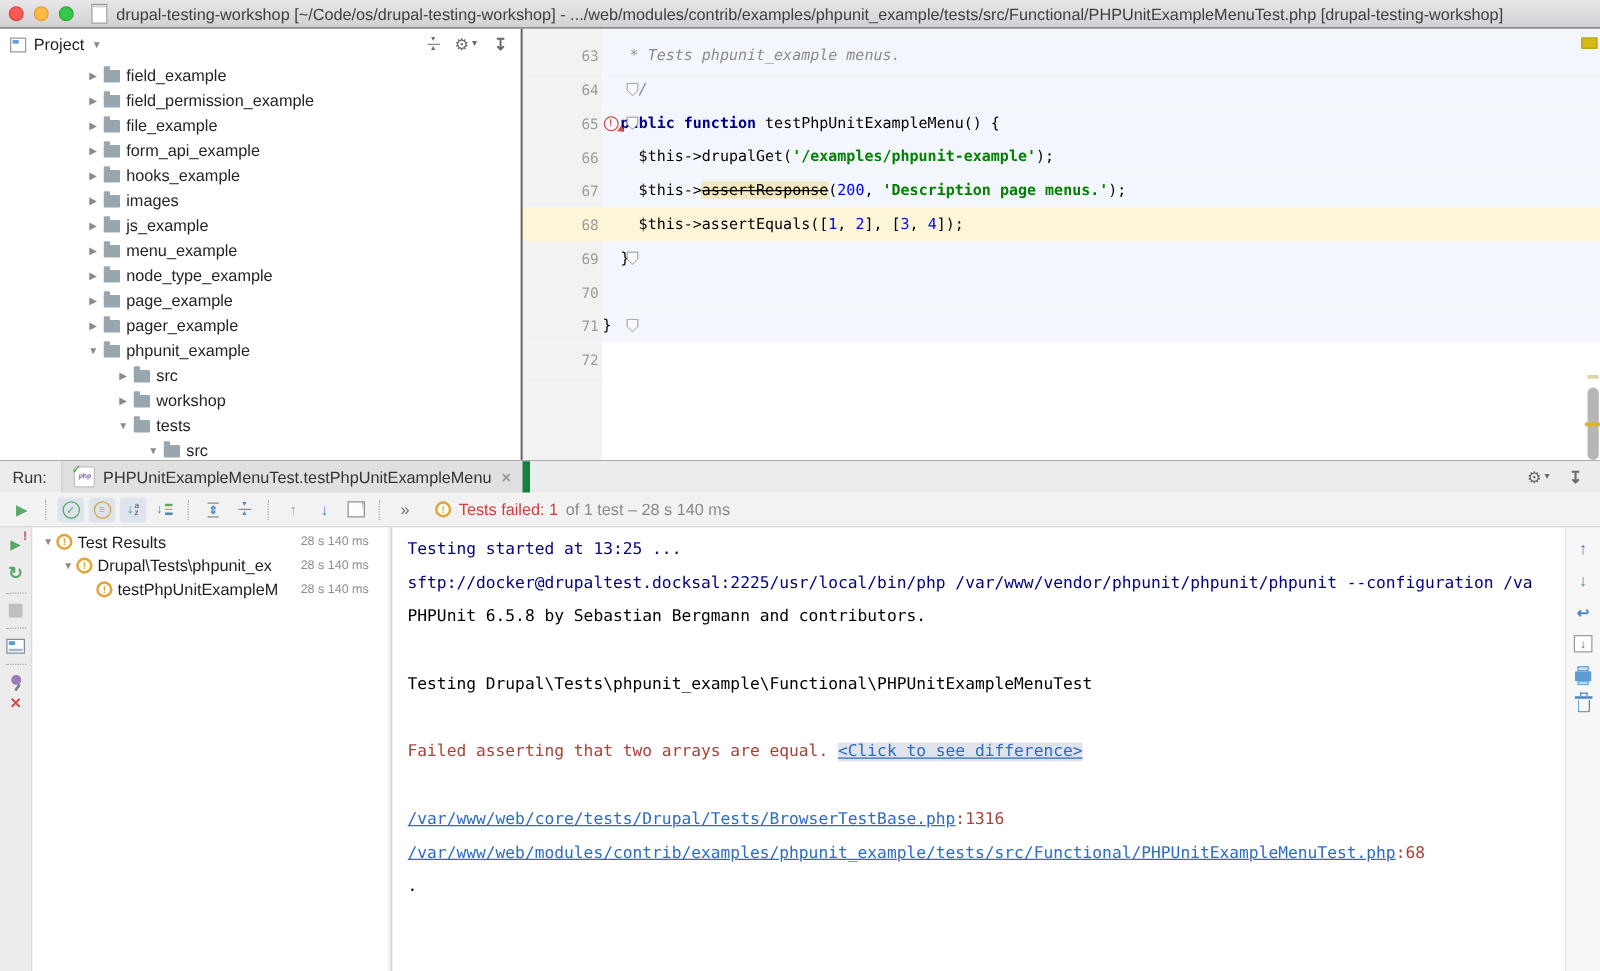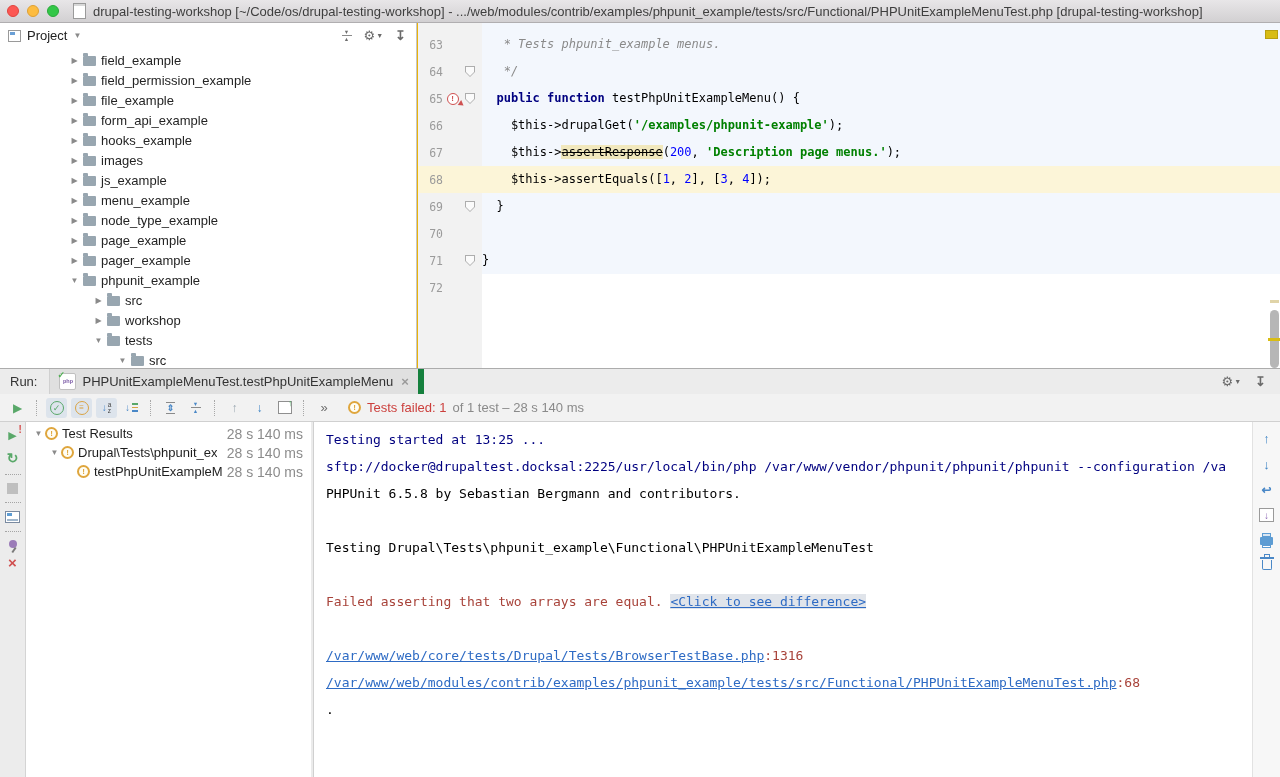--- a/index.html
+++ b/index.html
@@ -1,17 +1,17 @@
 <!DOCTYPE html>
 <html><head>
 <meta charset="utf-8">
 <style>
   html,body{margin:0;padding:0;width:1280px;height:777px;overflow:hidden;background:#fff;
     font-family:"Liberation Sans",sans-serif;-webkit-font-smoothing:antialiased;}
-  .window{position:relative;width:1280px;height:777px;background:#eab308;}
+  .window{position:relative;width:1280px;height:777px;background:#000000;}
 
   
   .titlebar{position:absolute;left:0;top:0;right:0;height:22px;
     background:linear-gradient(#e8e6e8,#d2d0d2);border-bottom:1px solid #b0aeb0;
     display:flex;align-items:center;}
   .lights{display:flex;gap:8px;padding:0 10px 0 7px;flex:none;}
   .light{width:12px;height:12px;border-radius:50%;box-sizing:border-box;}
   .l-red{background:#fc5753;border:1px solid #e0443e;}
   .l-yellow{background:#fdbc40;border:1px solid #dfa033;}
   .l-green{background:#33c748;border:1px solid #2aa93a;}
@@ -37,21 +37,21 @@
   .folder::before{content:"";position:absolute;top:-3px;left:0;width:5px;height:3px;
     background:#98a6b0;border-radius:1px 1px 0 0;}
 
   
   .editor{position:absolute;left:418px;top:0;right:0;height:100%;background:#fff;overflow:hidden;}
   #editor-lines{display:flex;flex-direction:column;height:100%;}
   .ed-row{height:27px;flex:none;display:flex;}
   .ed-pad{height:8px;}
   .ed-fill{flex:1;height:auto;}
   .gutter{width:64px;flex:none;background:#f2f2f2;display:flex;align-items:center;box-sizing:border-box;}
-  .lnum{width:25px;text-align:right;font:11.5px "DejaVu Sans Mono",monospace;color:#9b9b9b;flex:none;}
+  .lnum{width:25px;text-align:right;font:11.5px "DejaVu Sans Mono",monospace;color:#9b9b9b;flex:none;margin-left:36px;}
   .gslot{width:19px;flex:none;display:flex;justify-content:center;align-items:center;}
   .fslot{width:16px;flex:none;display:flex;justify-content:center;align-items:center;}
   .code{flex:1;font:12px/27px "DejaVu Sans Mono",monospace;white-space:pre;color:#000;overflow:hidden;}
   .bg-doc .code{background:#f3f7fd;}
   .bg-plain .code{background:#ffffff;}
   .bg-current .code,.bg-current .gutter{background:#fcf5d8;}
   .t-cmt{color:#8a8a8a;font-style:italic;}
   .t-kw{color:#000080;font-weight:bold;}
   .t-str{color:#008000;font-weight:bold;}
   .t-num{color:#0000ff;}
@@ -93,21 +93,21 @@
   .status{display:flex;align-items:center;gap:6px;margin-left:10px;font-size:13px;white-space:nowrap;}
   .st-failed{color:#cc3f3c;}
   .st-detail{color:#8a8a8a;}
   .run-body{position:absolute;top:53px;left:0;right:0;bottom:0;display:flex;}
   .left-rail{width:26px;flex:none;background:#ececec;border-right:1px solid #d4d4d4;
     display:flex;flex-direction:column;align-items:center;padding-top:7px;gap:8px;box-sizing:border-box;}
   .rsep{width:16px;border-top:1px dotted #a5a5a5;margin:0;}
   .test-tree{width:285px;flex:none;padding-top:2px;box-sizing:border-box;overflow:hidden;background:#fff;}
   .tt-row{height:19px;display:flex;align-items:center;font-size:13px;color:#1e1e1e;overflow:hidden;}
   .tt-label{white-space:nowrap;overflow:hidden;margin-left:4px;}
-  .tt-time{margin-left:auto;padding-right:8px;font-size:14px;color:#8c8c8c;flex:none;}
+  .tt-time{margin-left:auto;padding-right:16px;font-size:10px;color:#8c8c8c;flex:none;}
   .tt-splitter{width:2px;flex:none;background:#ebebeb;border-right:1px solid #d0d0d0;}
   .warn{width:13px;height:13px;border-radius:50%;border:2px solid #dfa63d;color:#dfa63d;
     font:bold 8px/8px "Liberation Sans",sans-serif;display:inline-flex;align-items:center;
     justify-content:center;box-sizing:border-box;background:#fffdf4;flex:none;}
   .console{flex:1;padding:4px 0 0 12px;font:13px/27px "DejaVu Sans Mono",monospace;
     overflow:hidden;white-space:pre;background:#fff;}
   .con-line{height:27px;overflow:hidden;}
   .c-sys{color:#000080;}
   .c-out{color:#000000;}
   .c-err{color:#a8433a;}

